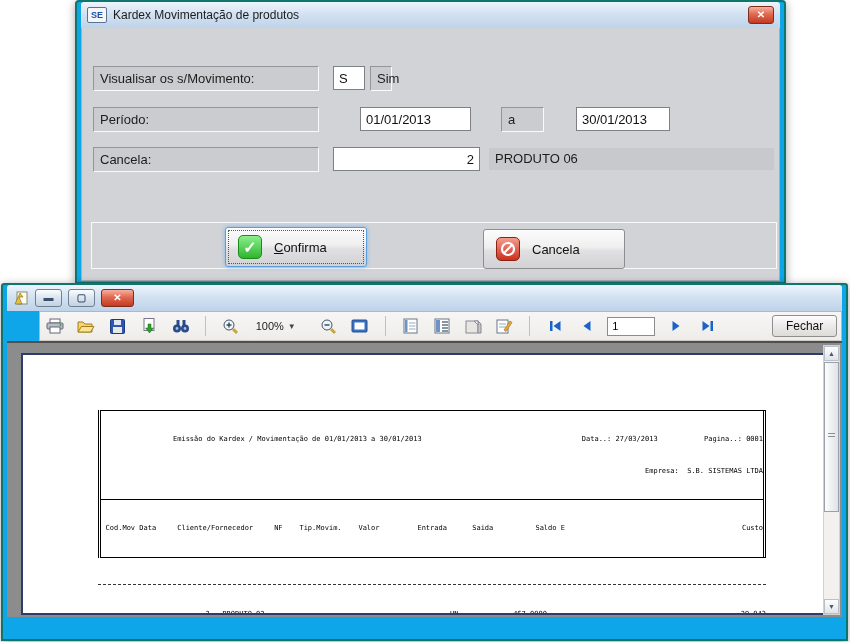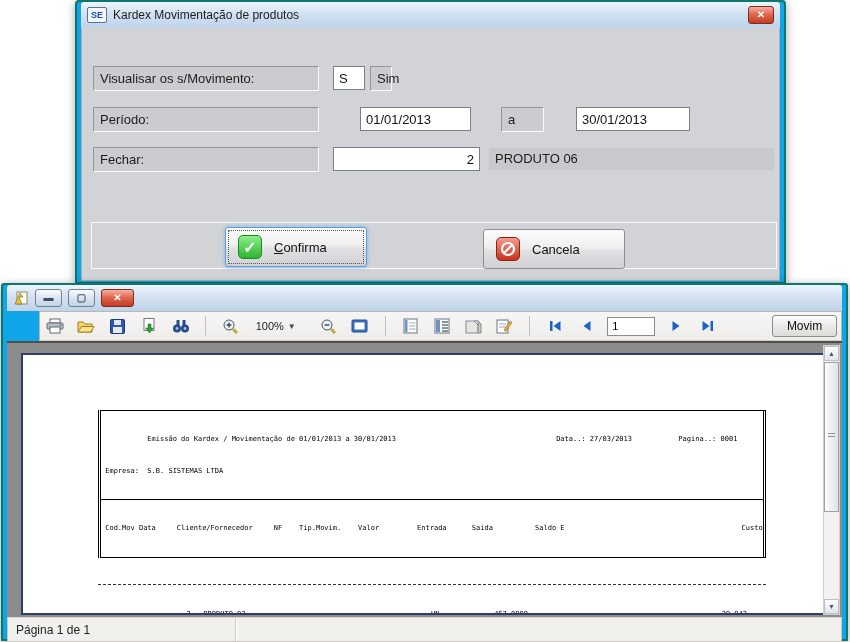--- a/index.html
+++ b/index.html
@@ -61,21 +61,21 @@
   .tsep { width:1px; height:20px; background:#c4c1bb; margin:0 4px; }
   .zoombox { display:flex; align-items:center; gap:4px; padding:0 4px; height:22px;
              font-size:11px; color:#222; }
   .zoombox .arrow { font-size:8px; color:#444; }
   .pageinput { width:48px; height:19px; border:1px solid #8a8d90; font-size:11px; padding:0 4px;
                font-family:"Liberation Sans",sans-serif; }
   .fechar { margin-left:44px; width:72px; height:22px; font-size:12px; color:#111;
             background:linear-gradient(#fdfdfd,#eeeceb 45%,#dddbd8); border:1px solid #8e8e8e;
             border-radius:3px; }
   .preview { position:relative; height:276px; background:#8c8c8c;
-             border-top:2px solid #4f4f4f; overflow:hidden; }
+             border-top:2px solid #4f4f4f; overflow:hidden;text-align:right; }
   .vscroll { position:absolute; top:2px; right:2px; bottom:2px; width:17px;
              background:#f2f1ef; border:1px solid #d5d2cd; }
   .varrow { position:absolute; left:0; width:15px; height:15px; display:flex; align-items:center;
             justify-content:center; font-size:7px; color:#4a5a6a;
             background:linear-gradient(#fefefe,#dfe4ea); border:1px solid #b9c0c8; }
   .vthumb { position:absolute; left:0; top:16px; width:15px; height:150px;
             background:linear-gradient(90deg,#fdfdfd,#dfe2e7); border:1px solid #9aa1ab; }
   .vthumb::after { content:""; position:absolute; left:3px; right:3px; top:70px; height:6px;
                    background:repeating-linear-gradient(#8a8f97 0 1px, transparent 1px 3px); }
   .statusbar { height:25px; background:#f2f0ed; border:1px solid #c9c6c0; border-top:1px solid #d8d5cf;
@@ -110,23 +110,23 @@
     </header>
     <div class="dialog-body">
 
       <div class="fldlabel" style="left:11px; top:38px; width:226px">Visualisar os s/Movimento:</div>
       <input class="fldinput" style="left: 251px; top: 38px; width: 32px;" value="S">
       <div class="fldlabel" style="left:288px; top:38px; width:22px">Sim</div>
 
       <div class="fldlabel" style="left:11px; top:79px; width:226px">Período:</div>
       <input class="fldinput" style="left: 251px; top: 79px; width: 111px; margin-left: 27px;" value="01/01/2013">
       <div class="fldlabel" style="left:419px; top:79px; width:43px">a</div>
-      <input class="fldinput" style="left: 494px; top: 79px; width: 114px;" value="30/01/2013">
-
-      <div class="fldlabel" style="left:11px; top:119px; width:226px">Fechar:</div>
+      <input class="fldinput" style="left: 494px; top: 79px; width: 94px;" value="30/01/2013">
+
+      <div class="fldlabel" style="left:11px; top:119px; width:226px">Cancela:</div>
       <input class="fldinput" style="left: 251px; top: 119px; width: 147px; text-align: right;" value="2">
       <div class="flatbar" style="left:407px; top:120px; width:285px">PRODUTO 06</div>
 
       <div class="groupbox" style="left:9px; top:194px; width:686px; height:47px"></div>
 
       <button class="btn3d focused" style="left:143px; top:199px; width:142px">
         <span class="icon-ok">✓</span>
         <span><span class="uline">C</span><span>onfirma</span></span>
       </button>
       <button class="btn3d" style="left:401px; top:201px; width:142px">
@@ -308,21 +308,21 @@
           </span>
         </span>
       <span class="tbtn">
           <span style="display:flex">
             <svg width="13" height="12" viewBox="0 0 13 12">
               <polygon points="1.5,1 1.5,11 8.5,6" fill="#1c63c8"></polygon>
               <rect x="9.5" y="1" width="2.5" height="10" fill="#1c63c8"></rect>
             </svg>
           </span>
         </span>
-      <button class="fechar">Movim</button>
+      <button class="fechar">Fechar</button>
     </div>
 
     <div class="preview">
       <div class="page">
         <div class="report">
           <div class="report-box">
             <div class="report-line">           Emissão do Kardex / Movimentação de 01/01/2013 a 30/01/2013                                      Data..: 27/03/2013           Pagina..: 0001</div>
             <div class="report-line"> Empresa:  S.B. SISTEMAS LTDA</div>
             <div class="sep"></div>
             <div class="report-line"> Cod.Mov Data     Cliente/Fornecedor     NF    Tip.Movim.    Valor         Entrada      Saida          Saldo E                                          Custo</div>
@@ -341,18 +341,15 @@
         <span class="varrow" style="top:0">
             <span>▲</span>
           </span>
         <span class="vthumb"></span>
         <span class="varrow" style="bottom:0">
             <span>▼</span>
           </span>
       </div>
     </div>
 
-    <div class="statusbar">
-      <span class="cell1">Página 1 de 1</span>
-    </div>
   </section>
 
 </div>
 
 </body></html>

